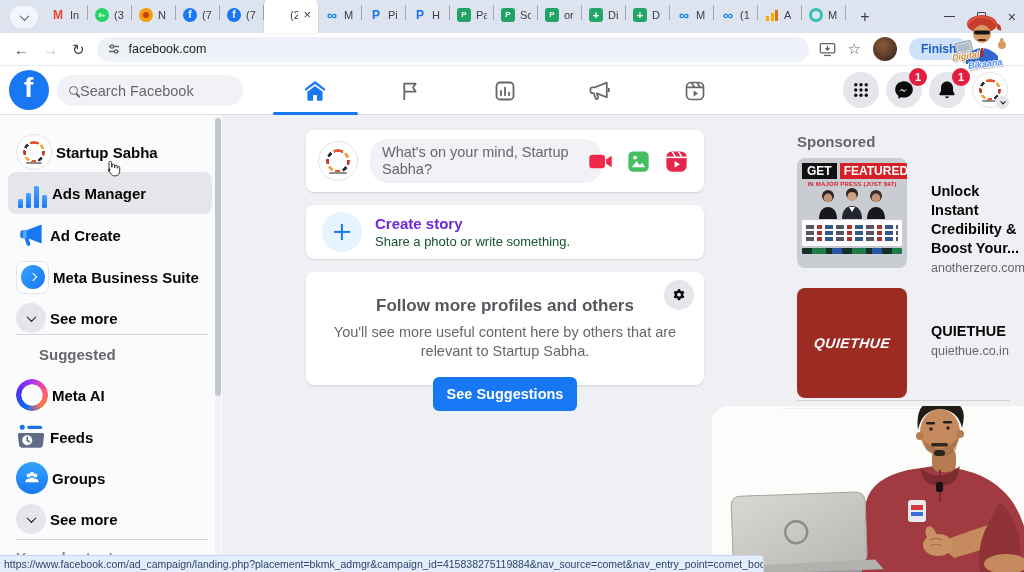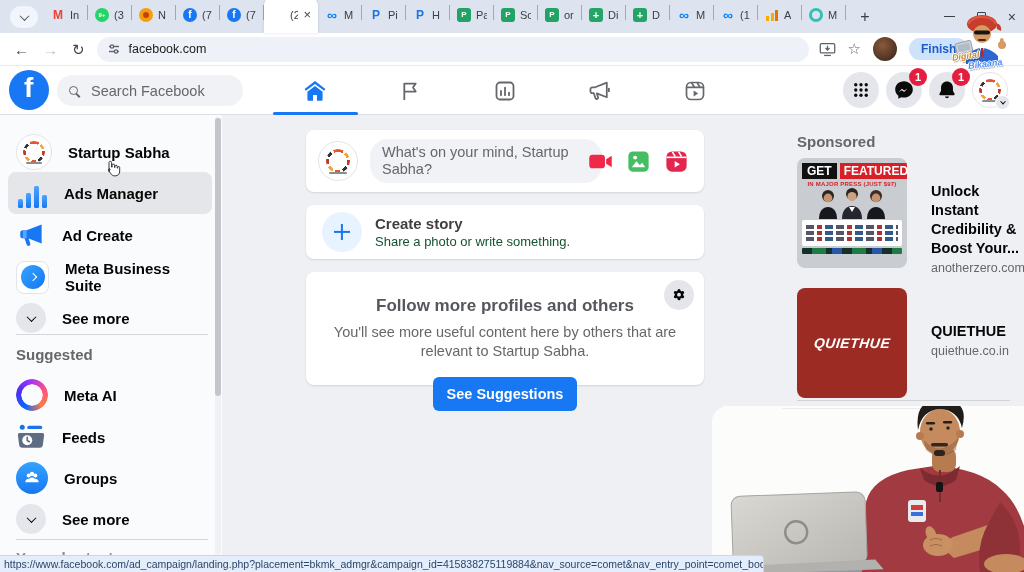--- a/index.html
+++ b/index.html
@@ -51,21 +51,21 @@
   .omni-url { font-size:12.5px; color:#202124; }
   .tb-icon { color:#5f6368; }
   .tb-right { display:flex; align-items:center; gap:12px; margin-left:10px; }
   .tb-avatar { width:24px; height:24px; border-radius:50%; background:radial-gradient(circle at 40% 35%, #8a5a3a, #33211a); }
   .finish-btn { background:#cfe2fc; color:#1b5cc8; font-weight:bold; font-size:12px; border-radius:13px; padding:4px 12px; white-space:nowrap; }
 
   
   .fb-header { position:absolute; top:66px; left:0; right:0; height:49px; background:#fff; border-bottom:1px solid #dcdee3; z-index:10; }
   .fb-logo { position:absolute; left:9px; top:4px; width:40px; height:40px; border-radius:50%; background:#1877f2; }
   .fb-logo::after { content:"f"; position:absolute; left:15px; top:2px; color:#fff; font-size:28px; font-weight:bold; }
-  .fb-search { position:absolute; left:57px; top:9px; width:186px; height:31px; border-radius:16px; background:#f0f2f5; display:flex; align-items:center; gap:13px; padding:15px 12px; }
+  .fb-search { position:absolute; left:57px; top:9px; width:186px; height:31px; border-radius:16px; background:#f0f2f5; display:flex; align-items:center; gap:2px; padding:15px 12px; }
   .mag { width:9px; height:9px; border:1.8px solid #65676b; border-radius:50%; position:relative; flex:none; }
   .mag::after { content:""; position:absolute; width:1.8px; height:5px; background:#65676b; right:-2px; bottom:-4px; transform:rotate(-45deg); }
   .fb-search-text { font-size:14.5px; color:#65676b; white-space:nowrap; }
   .fb-nav { position:absolute; left:268px; top:0; width:474px; height:49px; display:flex; }
   .fb-nav-tab { flex:1; display:flex; align-items:center; justify-content:center; position:relative; }
   .fb-nav-tab.active::after { content:""; position:absolute; left:5px; right:5px; bottom:0; height:3px; border-radius:2px; background:#1877f2; }
   .fb-right { position:absolute; right:16px; top:6px; display:flex; align-items:center; gap:7px; }
   .hd-circle { width:36px; height:36px; border-radius:50%; background:#e4e6eb; display:flex; align-items:center; justify-content:center; position:relative; }
   .badge { position:absolute; top:-4px; right:-5px; min-width:18px; height:18px; border-radius:9px; background:#e41e3f; color:#fff; font-size:11px; font-weight:bold; display:flex; align-items:center; justify-content:center; padding:0 4px; }
   .hd-avatar { position:relative; }
@@ -77,21 +77,21 @@
   .ss-avatar { position:relative; border-radius:50%; background:#fff; border:1px solid #e4e4e4; flex:none; }
   .ss-avatar .ring { position:absolute; inset:18%; border-radius:50%;
      background:conic-gradient(#e8542e 0 28deg,#fff 28deg 42deg,#f2a33c 42deg 70deg,#fff 70deg 84deg,#c03a2c 84deg 112deg,#fff 112deg 126deg,#333 126deg 154deg,#fff 154deg 168deg,#e8542e 168deg 196deg,#fff 196deg 210deg,#f2a33c 210deg 238deg,#fff 238deg 252deg,#c03a2c 252deg 280deg,#fff 280deg 294deg,#333 294deg 322deg,#fff 322deg 336deg,#e8542e 336deg 360deg);
      -webkit-mask:radial-gradient(circle,transparent 52%,#000 54%); mask:radial-gradient(circle,transparent 52%,#000 54%); }
   .ss-avatar .tiny-line { position:absolute; left:26%; right:26%; bottom:16%; height:2px; background:#8a8d91; border-radius:1px; }
 
   
   .sidebar-bg { position:absolute; left:0; top:115px; width:222px; bottom:0; background:#fafbfc; }
   .sb-track { position:absolute; left:215px; top:117px; width:6px; height:438px; background:#f0f1f4; border-radius:3px; }
   .sb-thumb { position:absolute; left:215px; top:118px; width:6px; height:278px; background:#c2c5ca; border-radius:3px; }
-  .side-row { position:absolute; left:8px; width:204px; height:42px; border-radius:8px; display:flex; align-items:center; gap:16px; padding:0 8px; font-size:15px; font-weight:600; color:#050505; }
+  .side-row { position:absolute; left:8px; width:204px; height:42px; border-radius:8px; display:flex; align-items:center; gap:4px; padding:0 8px; font-size:15px; font-weight:600; color:#050505; }
   .side-row.highlight { background:#e4e6e9; }
   .bars-icon { width:32px; height:30px; display:flex; align-items:flex-end; gap:3px; justify-content:center; flex:none; }
   .bars-icon i { display:block; width:5px; border-radius:1.5px; background:linear-gradient(#4da3ff,#1877f2); }
   .circle-icon { width:30px; height:30px; border-radius:50%; background:#e4e6eb; display:flex; align-items:center; justify-content:center; flex:none; }
   .circle-icon .chev { border-color:#050505; }
   .mbs-icon { width:33px; height:33px; border-radius:8px; background:#fff; border:1px solid #e2e4e8; display:flex; align-items:center; justify-content:center; flex:none; }
   .mbs-inner { width:24px; height:24px; border-radius:50%; background:linear-gradient(135deg,#35a3ff,#1877f2); display:flex; align-items:center; justify-content:center; }
   .mbs-inner .chev { transform:rotate(-45deg); border-color:#fff; width:6px; height:6px; }
   .metaai-icon { width:32px; height:32px; border-radius:50%; flex:none;
      background:conic-gradient(from 210deg,#0866ff,#4b30f0,#a033ff,#ff5280,#ff7a45,#0866ff);
@@ -103,21 +103,21 @@
   
   .card { position:absolute; background:#fff; border-radius:8px; box-shadow:0 1px 2px rgba(0,0,0,.12); }
   .composer { left:306px; top:130px; width:398px; height:62px; }
   .composer-pill { position:absolute; left:64px; top:9px; width:232px; height:44px; border-radius:18px; background:#f0f2f5; padding:5px 12px; font-size:14.5px; line-height:17px; color:#65676b; overflow:hidden; }
   .composer-actions { position:absolute; right:14px; top:18px; display:flex; gap:11px; }
   .story-card { left:306px; top:205px; width:398px; height:54px; display:flex; align-items:center; gap:13px; padding-left:16px; }
   .story-plus { width:40px; height:40px; border-radius:50%; background:#e7f3ff; position:relative; flex:none; }
   .story-plus::before,.story-plus::after { content:""; position:absolute; background:#1877f2; left:50%; top:50%; }
   .story-plus::before { width:16px; height:2.2px; transform:translate(-50%,-50%); }
   .story-plus::after { width:2.2px; height:16px; transform:translate(-50%,-50%); }
-  .story-title { font-size:15px; font-weight:bold; color:#404040; }
+  .story-title { font-size:15px; font-weight:bold; color:#6d28d9; }
   .story-sub { font-size:13px; color:#14532d; margin-top:2px; }
   .follow-card { left:306px; top:272px; width:398px; height:113px; text-align:center; }
   .pref-btn { position:absolute; right:10px; top:8px; width:30px; height:30px; border-radius:50%; background:#e4e6eb; display:flex; align-items:center; justify-content:center; }
   .follow-title { margin-top:24px; font-size:17px; font-weight:bold; color:#54575c; }
   .follow-body { margin:7px auto 0; width:362px; font-size:14.5px; line-height:19px; color:#65676b; }
   .suggest-btn { display:inline-block; margin-top:16px; background:#1877f2; color:#fff; font-size:14.5px; font-weight:bold; border-radius:6px; padding:9px 14px; }
 
   
   .sponsored-heading { position:absolute; left:797px; top:133px; font-size:15px; font-weight:600; color:#65676b; }
   .ad { position:absolute; left:797px; display:flex; gap:24px; width:216px; }
@@ -430,21 +430,21 @@
     <span>Meta Business Suite</span>
   </div>
   <div class="side-row" style="top:297px;">
     <span class="circle-icon">
         <span class="chev"></span>
       </span>
     <span>See more</span>
   </div>
 
   <div class="sb-divider" style="top:334px;"></div>
-  <div class="sb-heading" style="top:346px;">Suggested</div>
+  <div class="sb-heading" style="top:346px;margin-left:23px;">Suggested</div>
 
   <div class="side-row" style="top:374px;">
     <span class="metaai-icon"></span>
     <span>Meta AI</span>
   </div>
   <div class="side-row" style="top:416px;">
     <svg width="30" height="30" viewBox="0 0 24 24" style="flex:none;">
         <circle cx="5" cy="4.2" r="2" fill="#1b74e4"></circle>
         <rect x="9" y="3" width="12" height="2.6" rx="1.3" fill="#1b74e4"></rect>
         <path d="M3 8.8h18a1.5 1.5 0 0 1 1.5 1.7l-1 7.7A2.6 2.6 0 0 1 18.9 20.5H5.1a2.6 2.6 0 0 1-2.6-2.3l-1-7.7A1.5 1.5 0 0 1 3 8.8z" fill="#5f6d84"></path>

